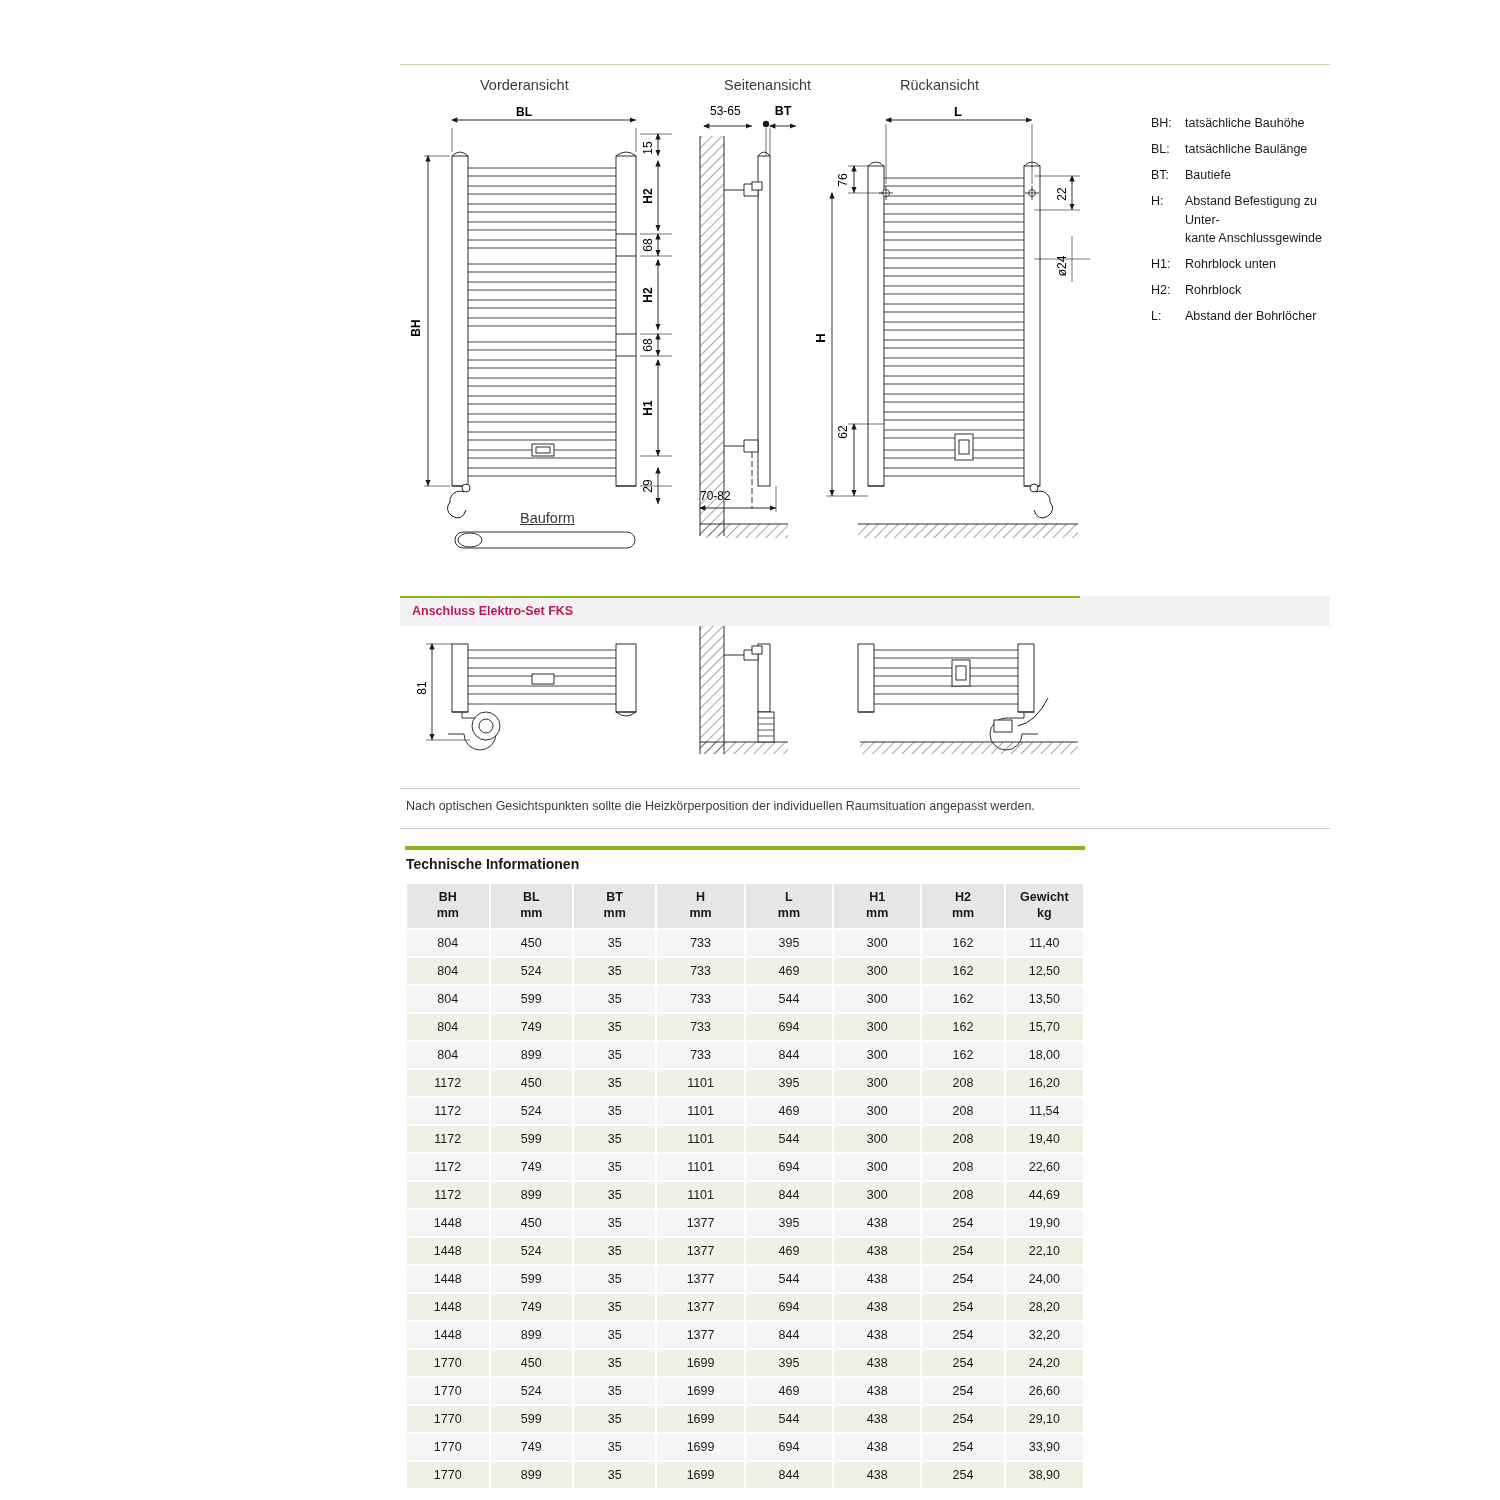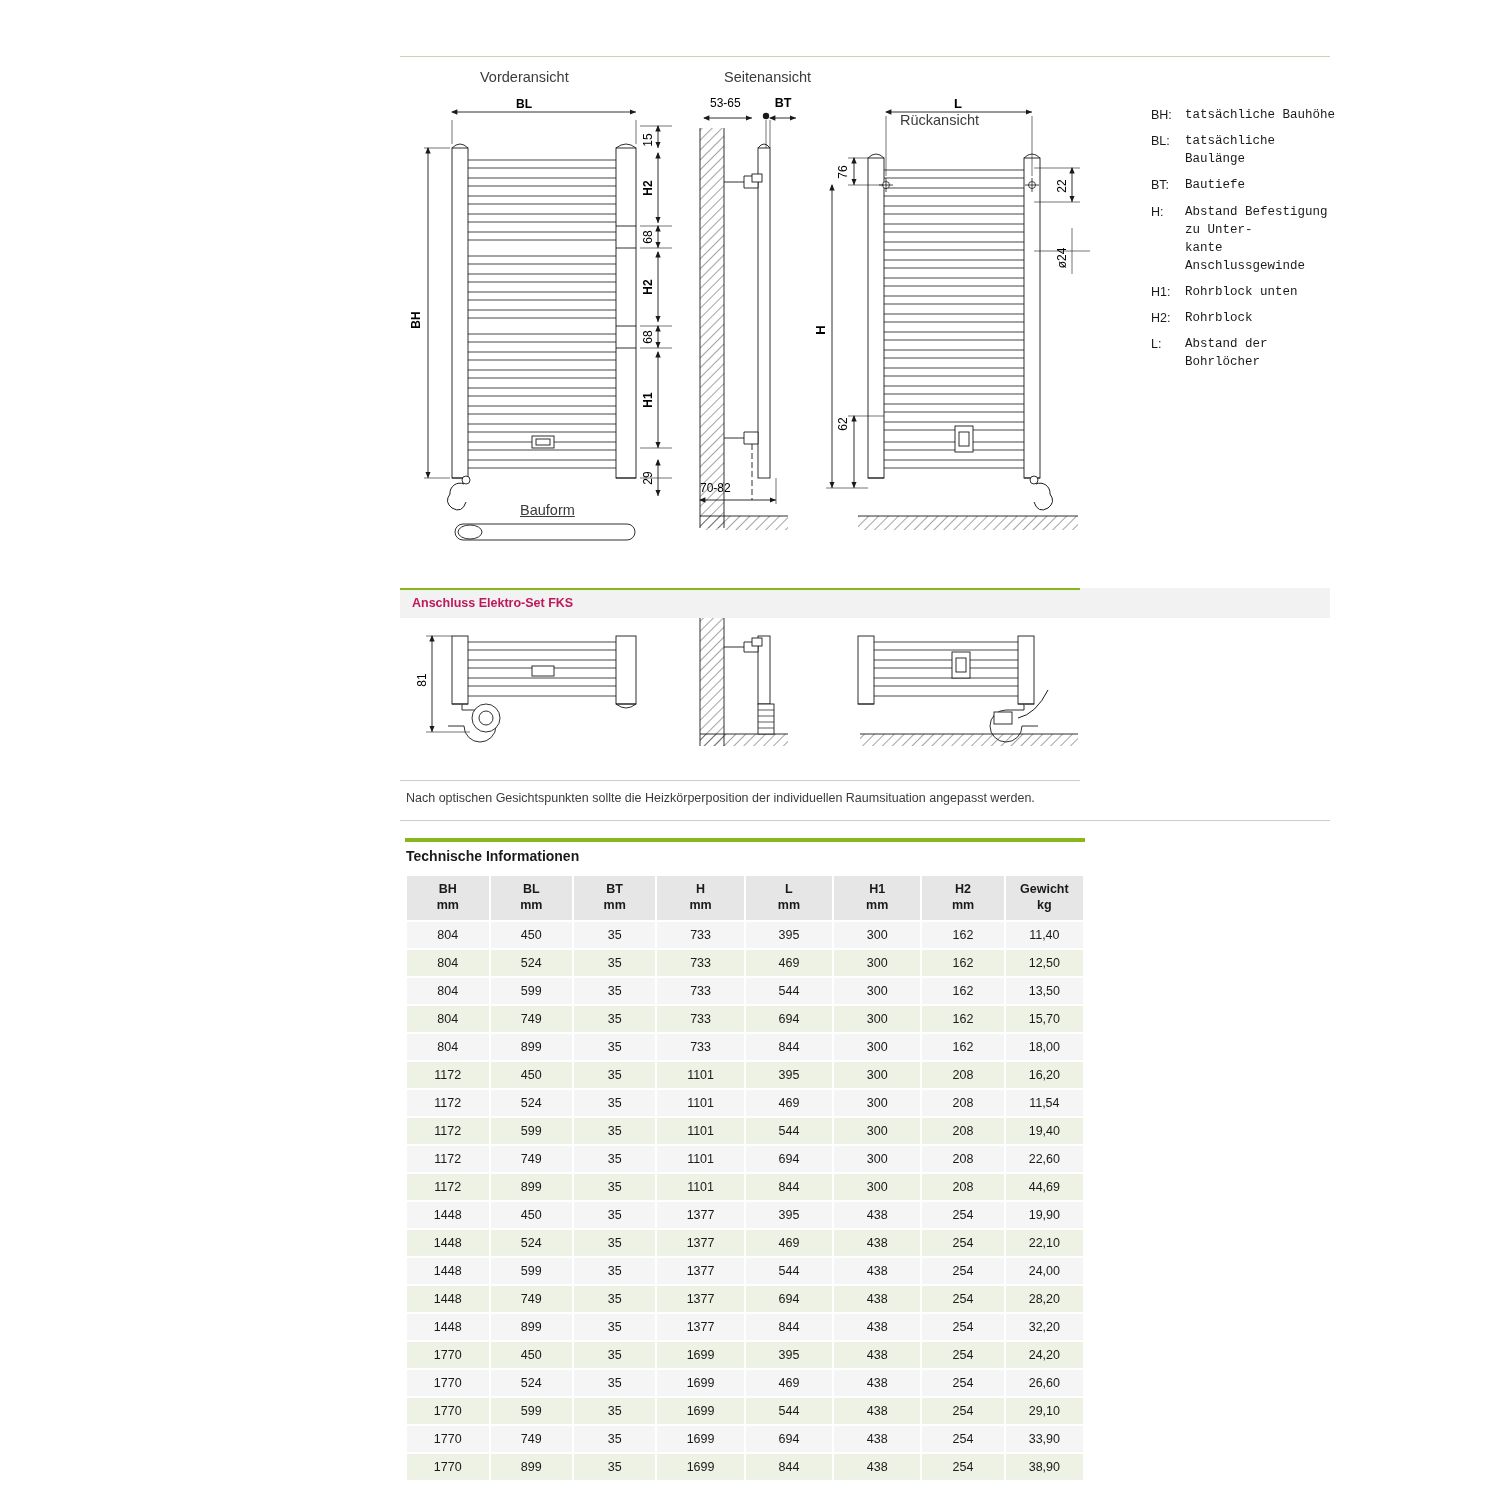--- a/index.html
+++ b/index.html
@@ -10,21 +10,21 @@
   body {
     width: 1500px;
     height: 1500px;
     font-family: "Liberation Sans", sans-serif;
     color: #1a1a1a;
     position: relative;
     overflow: hidden;
   }
   .page {
     position: absolute;
-    left: 0; top: 8px;
+    left: 0; top: 16px;
     width: 1500px; height: 1080px;
   }
   .dimtxt { font-size: 12px; color: #1a1a1a; }
 
   
   .top-rule {
     position: absolute;
     left: 400px; top: 48px; width: 930px; height: 1px;
     background: #c9d6a7;
   }
@@ -38,21 +38,21 @@
   .legend {
     position: absolute;
     left: 1110px; top: 98px;
     width: 230px;
     font-size: 12.5px;
     line-height: 1.45;
     color: #1a1a1a;
   }
   .legend-row { display: flex; margin-bottom: 8px; margin-left: 41px; }
   .legend-key { width: 34px; flex: 0 0 34px; }
-  .legend-val { flex: 1 1 auto; font-family: Liberation Mono, monospace; }
+  .legend-val { flex: 1 1 auto; }
 
   
   svg.dwg { position: absolute; left: 0; top: 0; overflow: visible; }
 
   
   .band {
     position: absolute;
     left: 400px; top: 580px;
     width: 930px; height: 30px;
     background: #f2f2f2;
@@ -128,21 +128,21 @@
 </style>
 </head>
 <body>
 
 <div class="page">
 
   <div class="top-rule"></div>
 
   <div class="view-title" style="left:480px; top:61px;">Vorderansicht</div>
   <div class="view-title" style="left:692px; top:61px;margin-left:32px;">Seitenansicht</div>
-  <div class="view-title" style="left:900px; top:61px;margin-top:43px;">Rückansicht</div>
+  <div class="view-title" style="left:900px; top:61px;">Rückansicht</div>
   <div class="view-title" style="left:520px; top:494px;text-decoration:underline;">Bauform</div>
 
   <div class="legend">
     <div class="legend-row">
       <div class="legend-key">BH:</div>
       <div class="legend-val">tatsächliche Bauhöhe</div>
     </div>
     <div class="legend-row">
       <div class="legend-key">BL:</div>
       <div class="legend-val">tatsächliche Baulänge</div>

